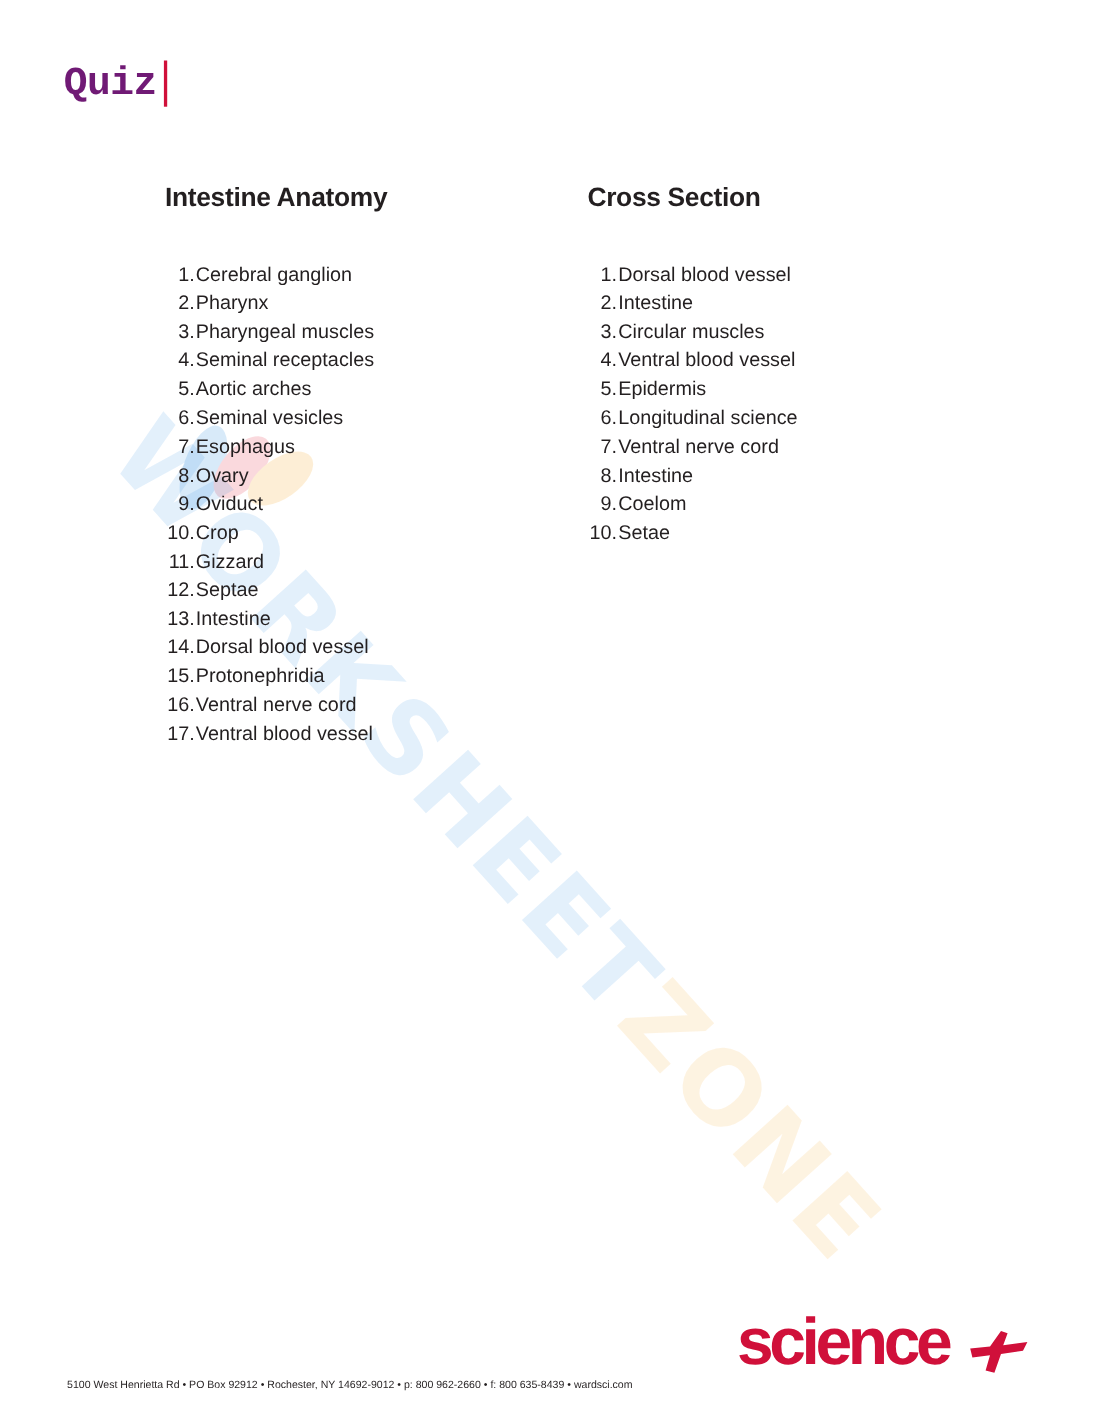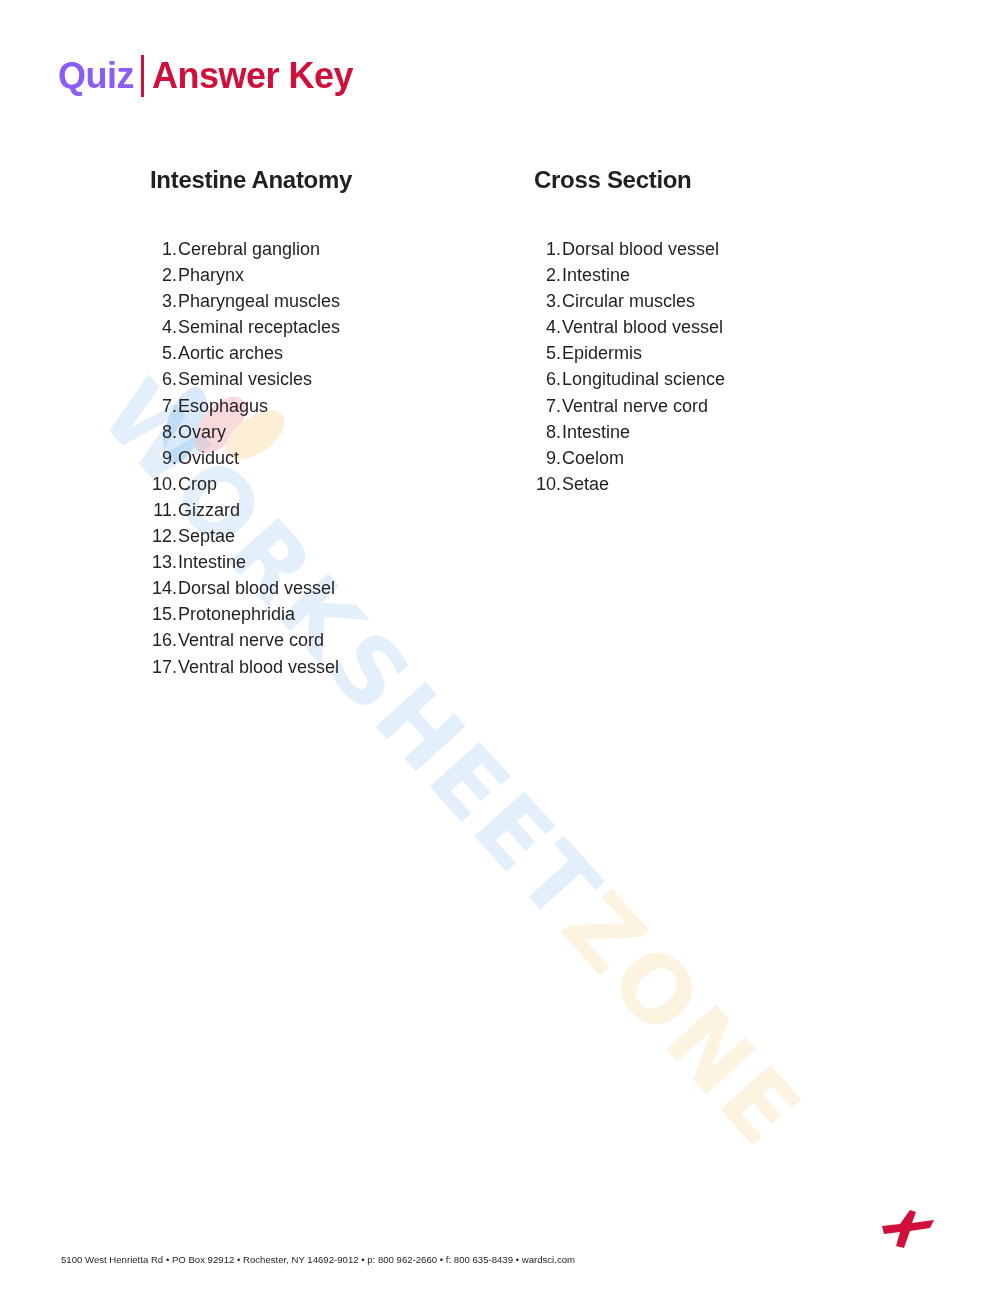--- a/index.html
+++ b/index.html
@@ -7,21 +7,21 @@
       width: 1000px; height: 1294px; position: relative; overflow: hidden;
       font-family: "Liberation Sans", "DejaVu Sans", sans-serif;
       color: #231f20;
     }
     .title {
       position: absolute; left: 58px; top: 52px;
       font-size: 36px; font-weight: bold; line-height: 48px;
       display: flex; align-items: center;
       letter-spacing: -0.5px;
     }
-    .title .quiz { color: #8b5cf6; }
+    .title .quiz { color: #701a75; font-family: Liberation Mono, monospace; }
     .title .sep {
       display: inline-block; width: 3px; height: 42px;
       background: #d0103a; margin: 0 8px 0 7px;
     }
     .title .key { color: #d0103a; }
 
     .column { position: absolute; top: 164px; }
     .col-left { left: 150px; }
     .col-right { left: 503px; margin-left: 31px; }
     .col-heading {
@@ -84,21 +84,20 @@
   <ellipse cx="105" cy="55" rx="18" ry="34" fill="#f6a623" transform="rotate(55 105 55)"></ellipse>
 </svg>
 
 <div class="watermark">
   <span class="wm-a">WORKSHEET</span><span class="wm-b">ZONE</span>
 </div>
 
 <div class="title">
   <span class="quiz">Quiz</span>
   <span class="sep"></span>
-  <span class="key">Answer Key</span>
 </div>
 
 <section class="column col-left">
   <h2 class="col-heading">Intestine Anatomy</h2>
   <ol class="list">
     <li>
         <span class="num">1.</span>
         <span class="lbl">Cerebral ganglion</span>
       </li>
     <li>
@@ -210,16 +209,17 @@
     <li>
         <span class="num">10.</span>
         <span class="lbl">Setae</span>
       </li>
   </ol>
 </section>
 
 <div class="footer-address">5100 West Henrietta Rd • PO Box 92912 • Rochester, NY  14692-9012 • p: 800 962-2660 • f: 800 635-8439 • wardsci.com</div>
 
 <div class="logo">
+  <div class="science">science</div>
   <svg class="plus" viewBox="0 0 56 44">
     <path d="M2 20 L20 18 L30 4 L36 6 L32 17 L54 14 L50 22 L30 25 L24 42 L16 40 L20 26 L4 28 Z" fill="#d0103a"></path>
   </svg>
 </div>
 
 </body></html>

